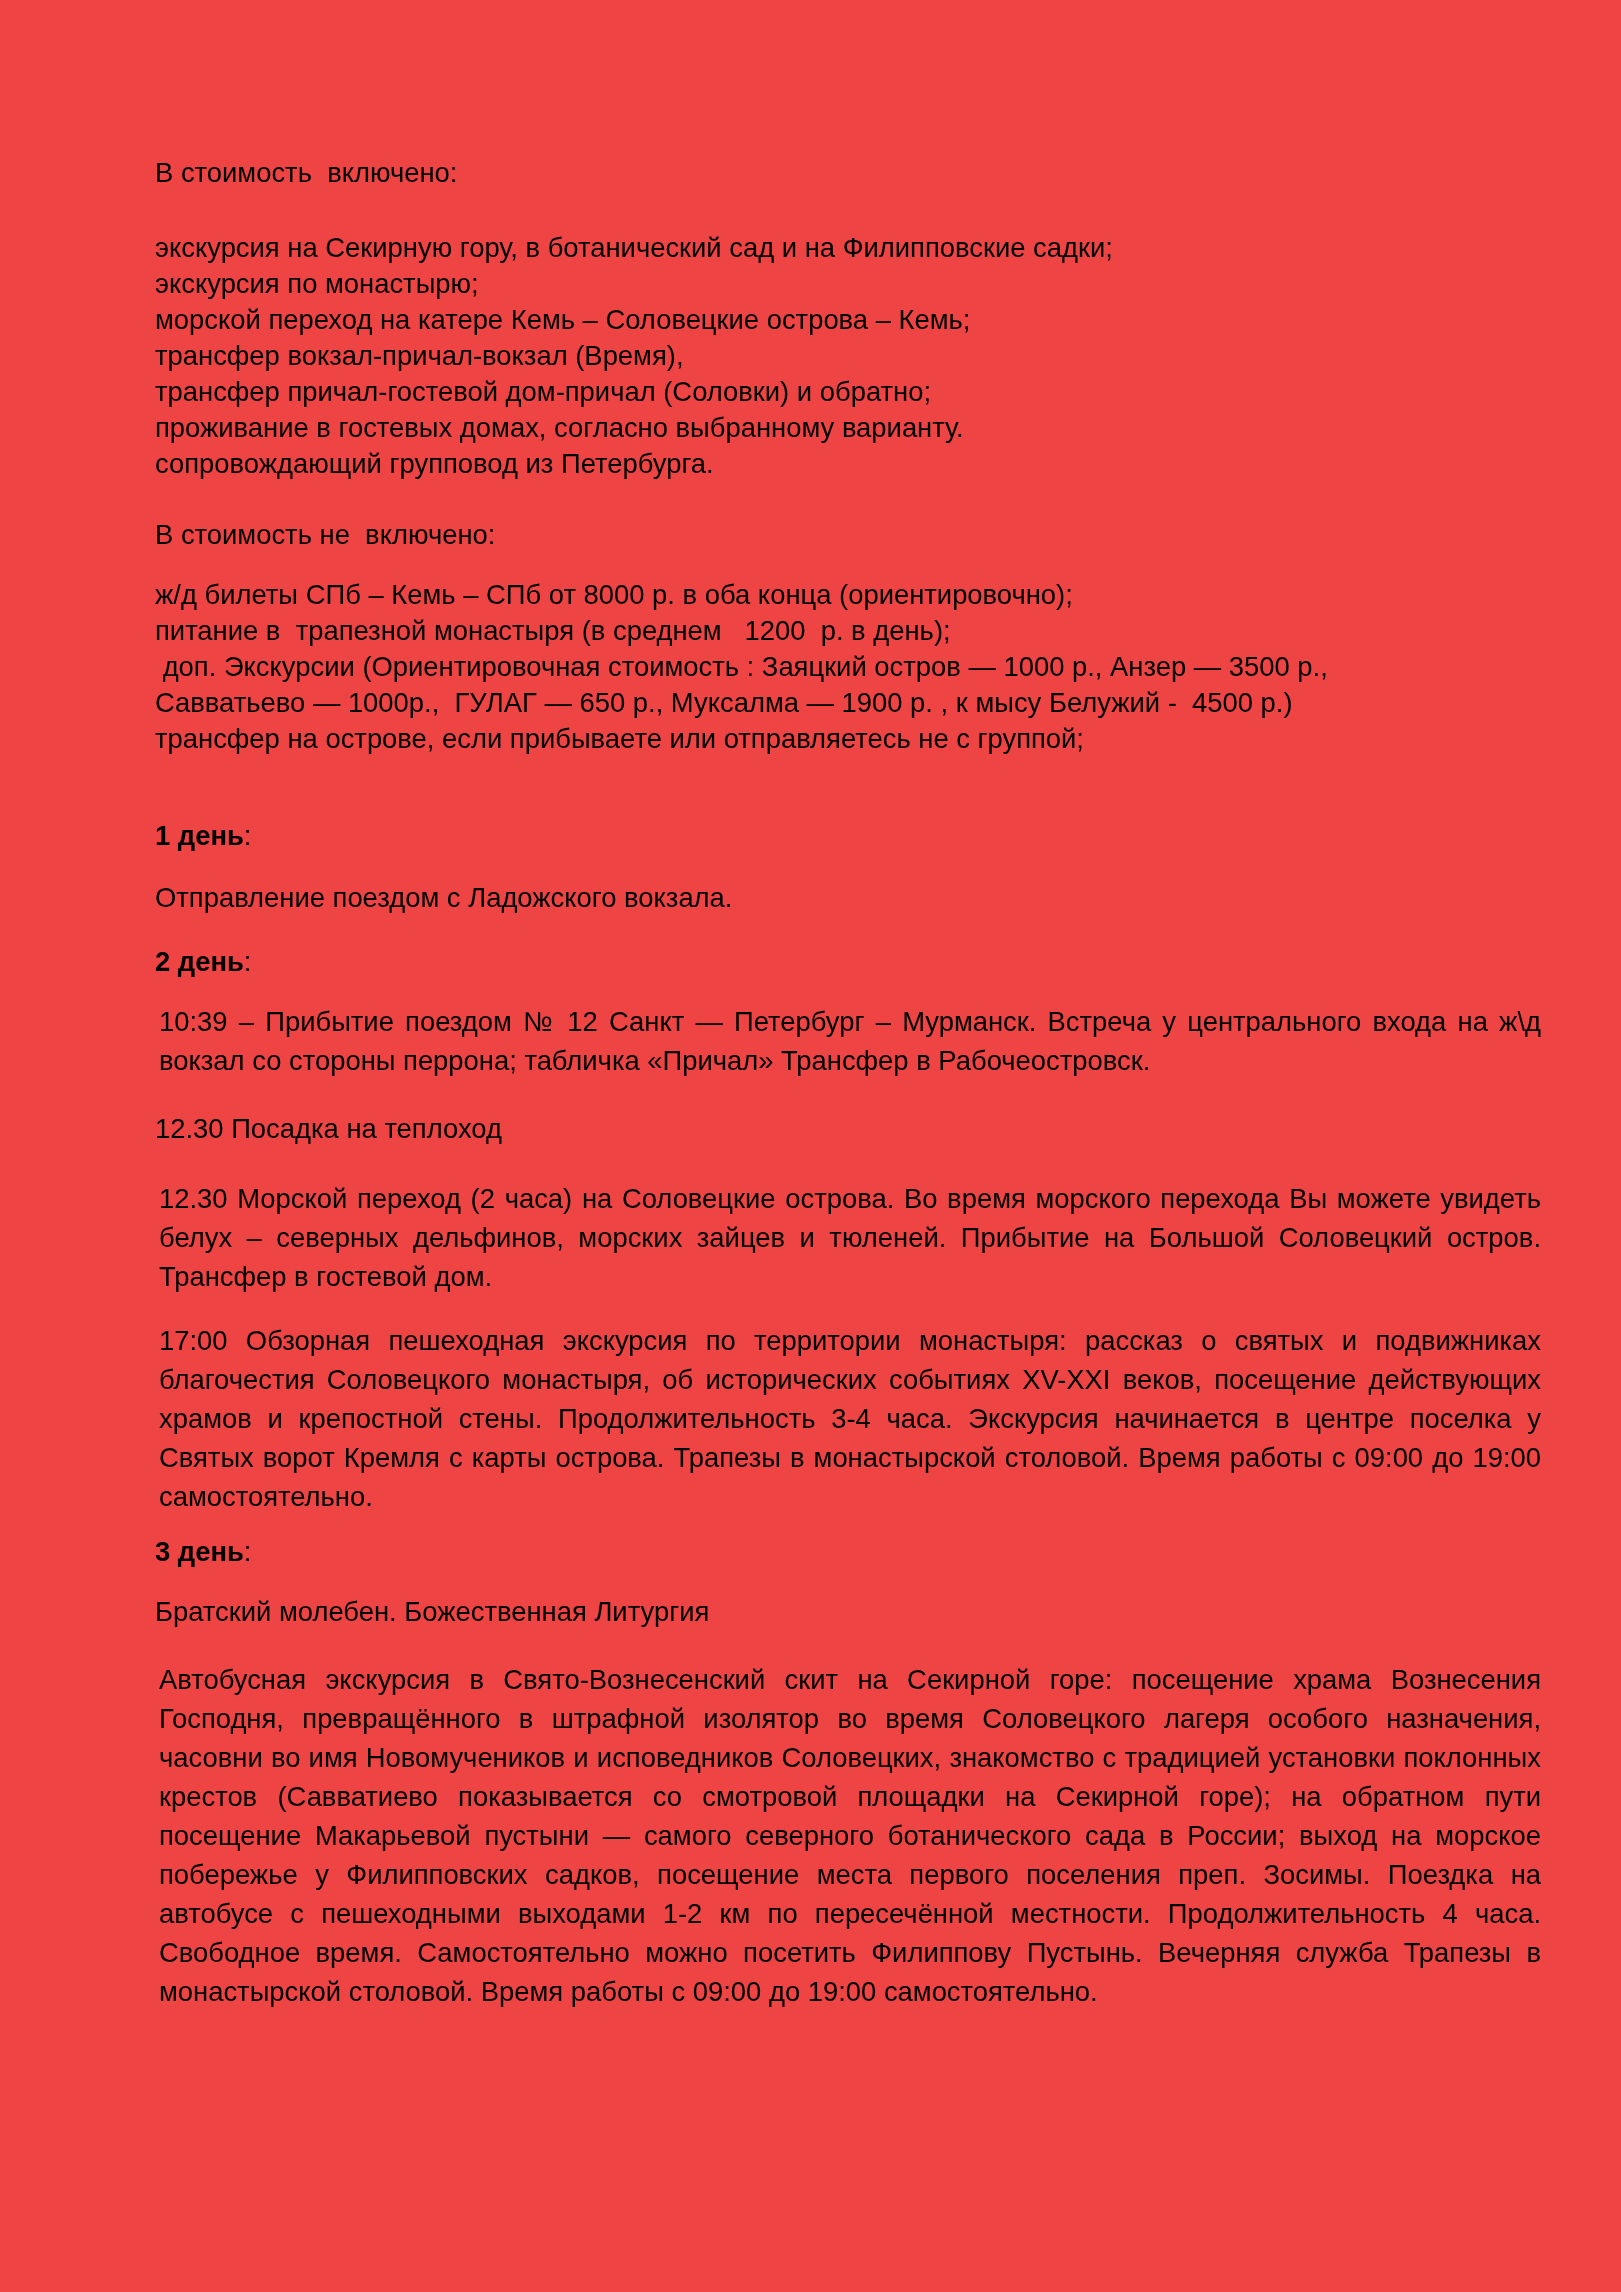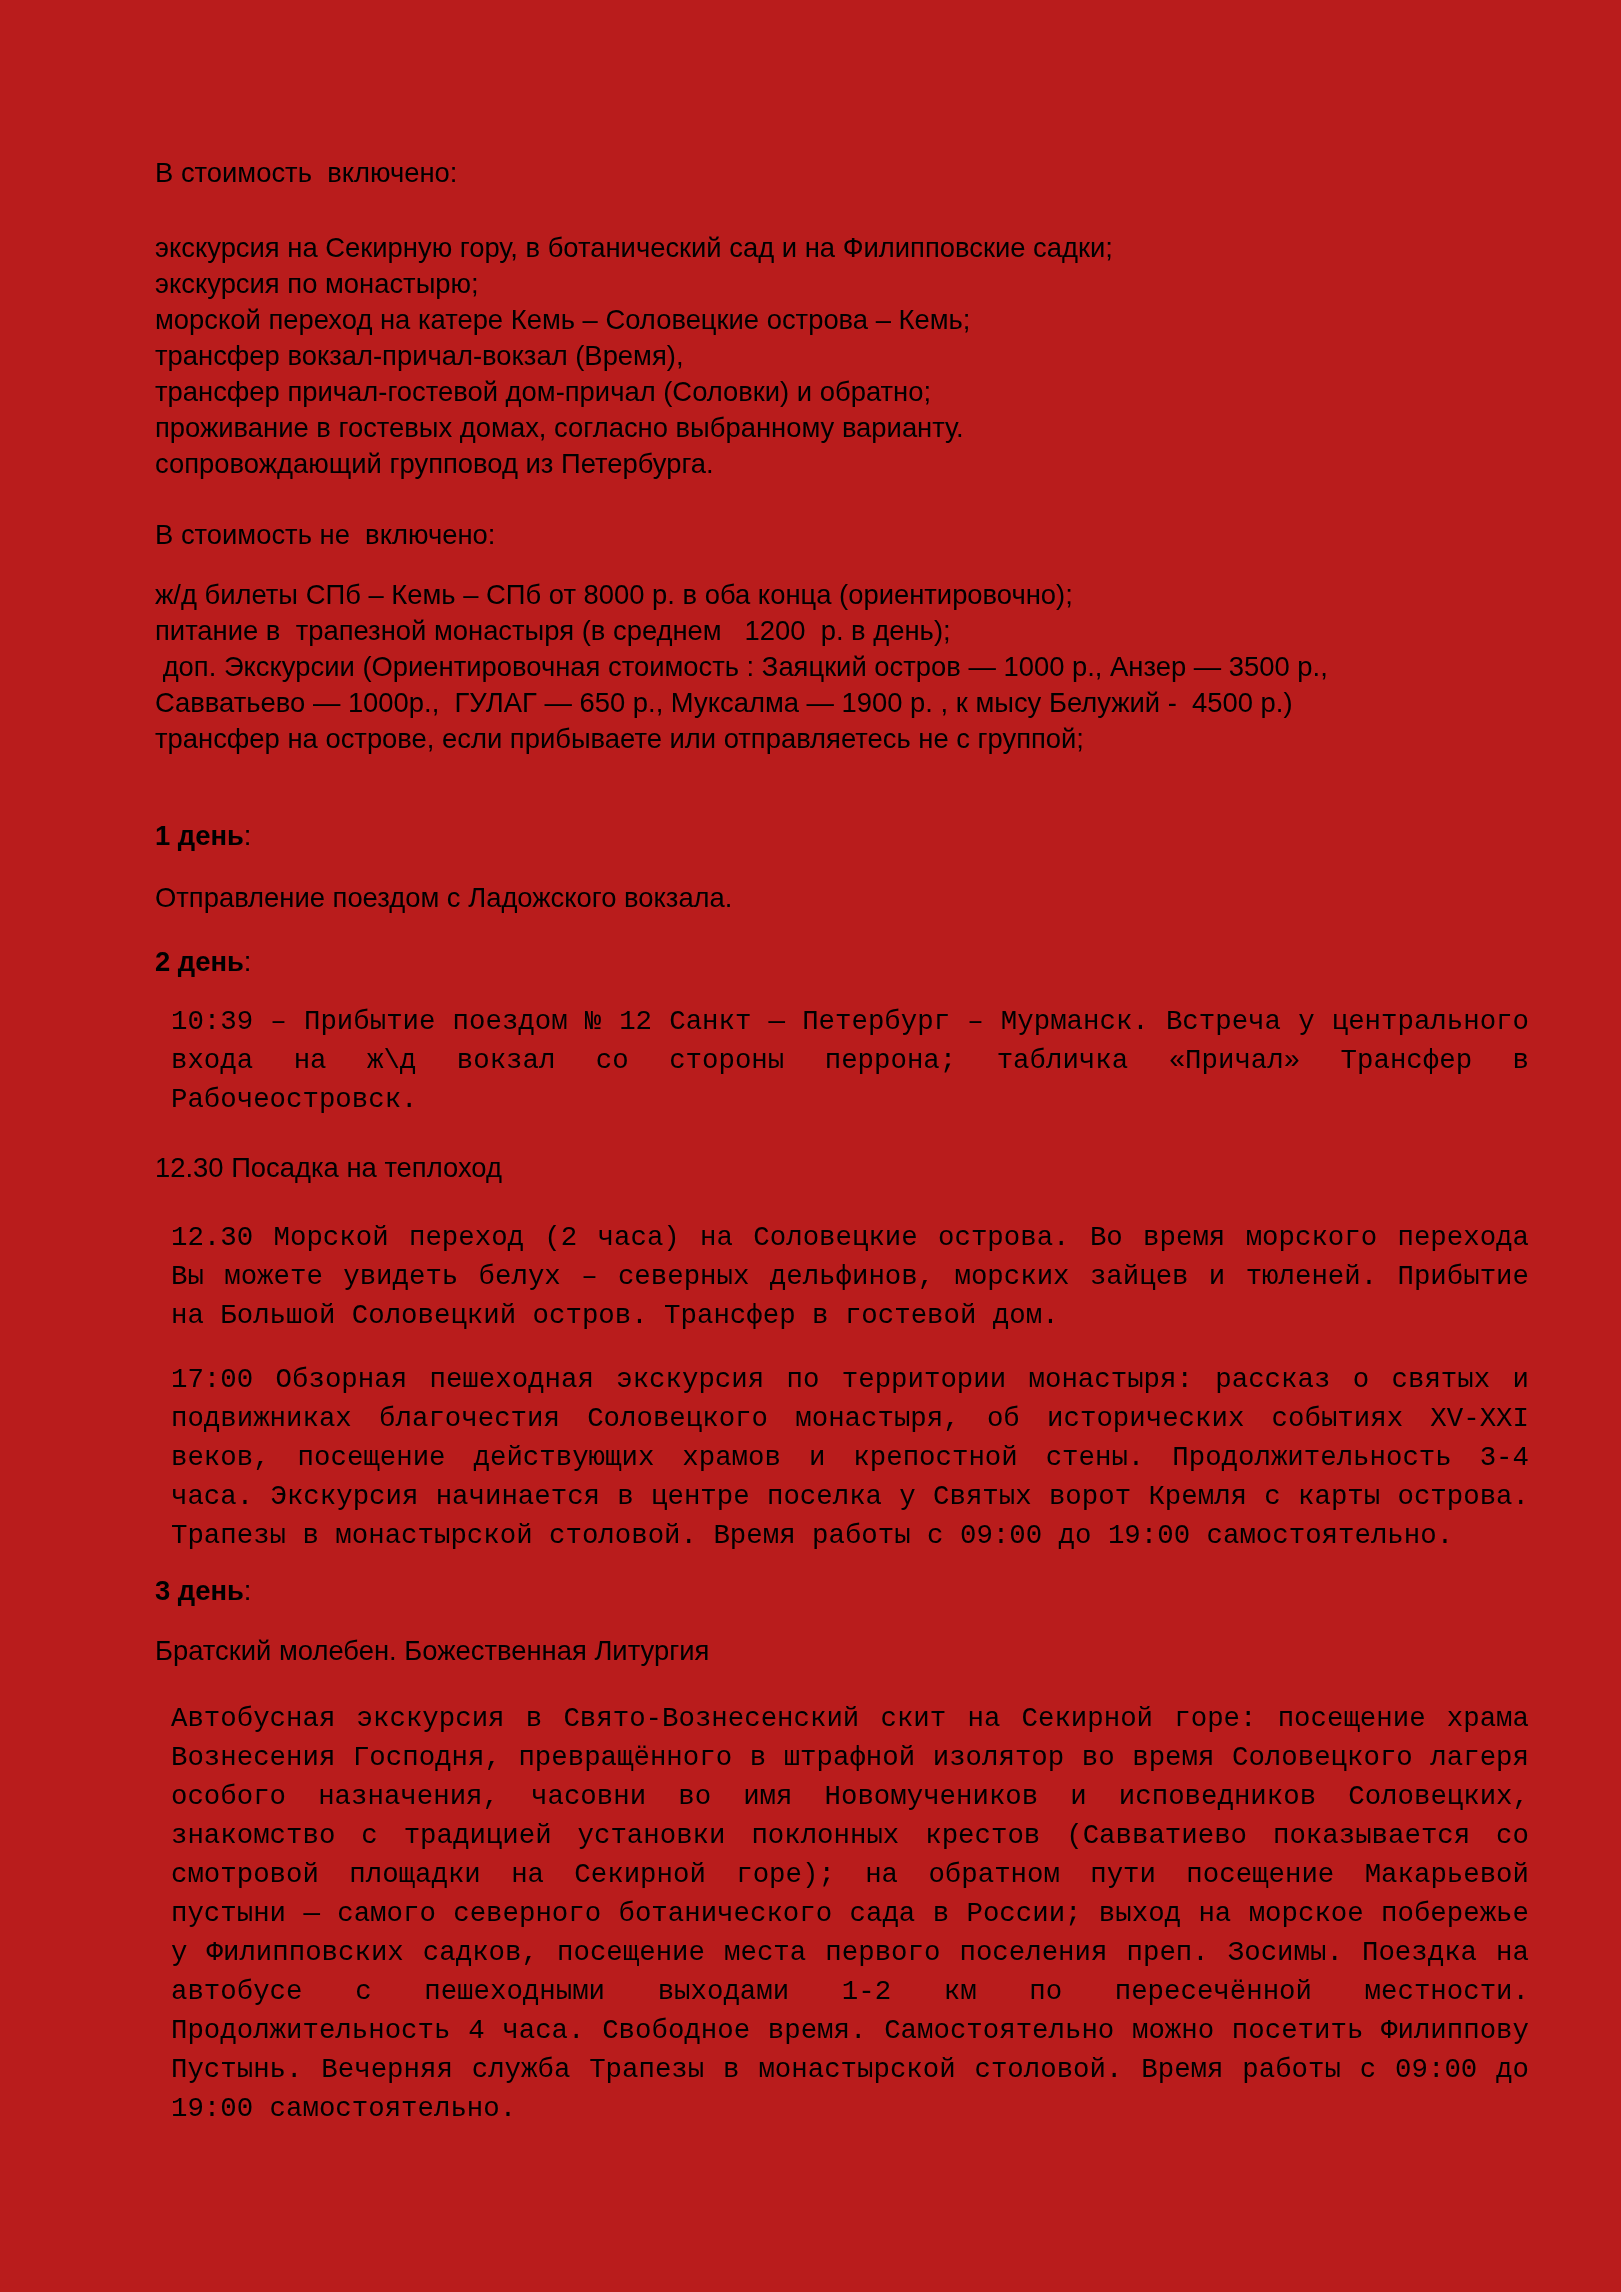--- a/index.html
+++ b/index.html
@@ -6,41 +6,40 @@
     margin: 0;
     padding: 0;
     background: #ffffff;
   }
   .page {
     position: relative;
     width: 1621px;
     height: 2293px;
     box-sizing: border-box;
     padding: 155px 76px 0 155px;
-    background: #b91c1c;
+    background: #ef4444;
     color: #000000;
     font-family: "Liberation Sans", "DejaVu Sans", sans-serif;
     font-size: 27.4px;
     overflow: hidden;
   }
   .line {
     margin: 0;
     line-height: 36px;
     white-space: pre-wrap;
     text-align: left;
   }
   .prog-line {
     line-height: 39px;
   }
   .para {
-    margin: 16px;
+    margin: 4px;
     line-height: 39px;
     text-align: justify;
     text-justify: inter-word;
-    font-family: Liberation Mono, monospace;
   }
   .day-head b { font-weight: bold; }
   .list p { margin: 0; }
   
   .mb17 { margin-bottom: 16.7px; }
   .mb18 { margin-bottom: 31px; }
   .mb21 { margin-bottom: 20.6px; }
   .mb22 { margin-bottom: 21.6px; }
   .mb24 { margin-bottom: 23.5px; }
   .mb25 { margin-bottom: 24.5px; }

